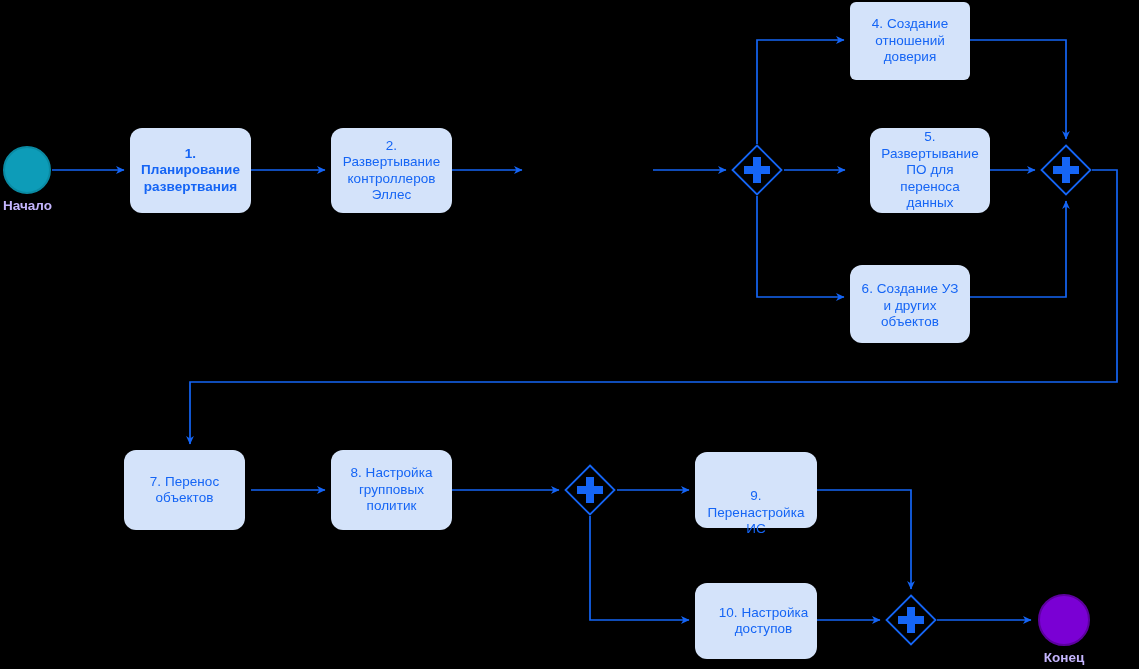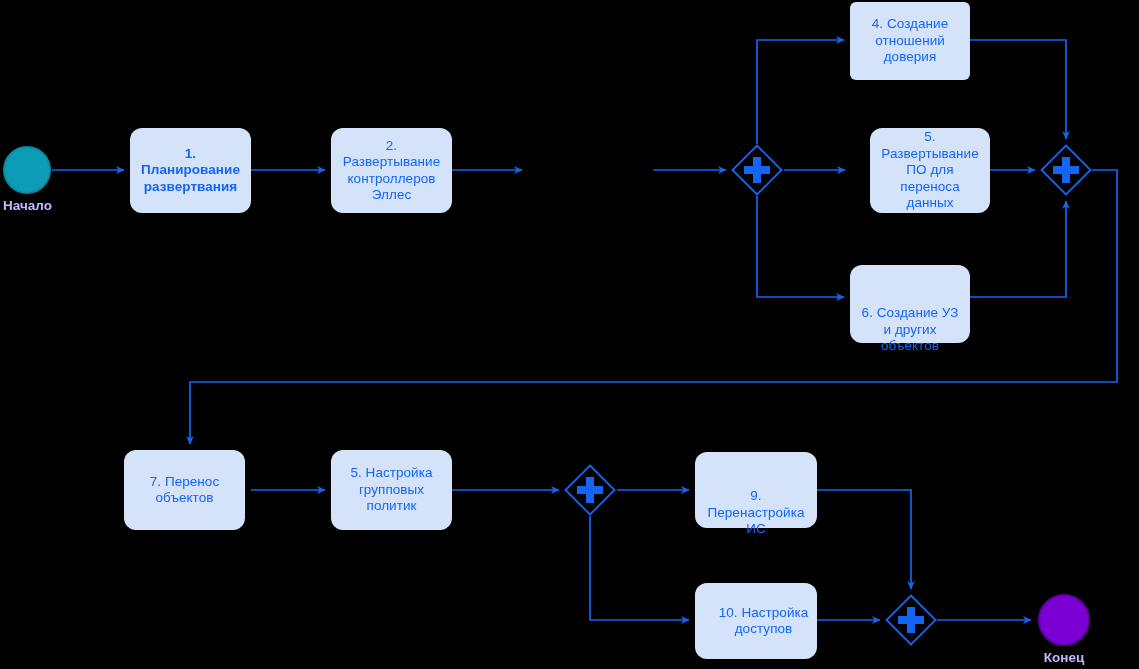--- a/index.html
+++ b/index.html
@@ -32,21 +32,21 @@
     text-align: center;
     display: flex;
     align-items: center;
     justify-content: center;
     box-sizing: border-box;
     padding: 2px 6px;
     letter-spacing: 0.05px;
   }
   .task.top-align {
     align-items: flex-start;
-    padding-top: 40px;
+    padding-top: 16px;
   }
   .event {
     position: absolute;
     border-radius: 50%;
     box-sizing: border-box;
   }
   .event-label {
     position: absolute;
     color: #c4b5fd;
     font-size: 13.5px;
@@ -120,21 +120,21 @@
 
 
   <div class="task" style="left:850px; top:2px; width:120px; height:78px;border-radius:6px;">4. Создание отношений доверия</div>
 
   <div class="task" style="left:850px; top:128px; width:120px; height:85px;margin-left:20px;">5. Развертывание ПО для переноса данных</div>
 
   <div class="task top-align" style="left:850px; top:265px; width:120px; height:78px;">6. Создание УЗ и других объектов</div>
 
   <div class="task" style="left:124px; top:450px; width:121px; height:80px;">7. Перенос объектов</div>
 
-  <div class="task" style="left:331px; top:450px; width:121px; height:80px;">5. Настройка групповых политик</div>
+  <div class="task" style="left:331px; top:450px; width:121px; height:80px;">8. Настройка групповых политик</div>
 
   <div class="task top-align" style="left:695px; top:452px; width:122px; height:76px; padding-top:36px;">9. Перенастройка ИС</div>
 
   <div class="task" style="left:695px; top:583px; width:122px; height:76px;padding-left:21px;">10. Настройка доступов</div>
 
   <div class="gateway" style="left:731px; top:144px;">
     <svg viewBox="0 0 52 52" width="52" height="52" xmlns="http://www.w3.org/2000/svg">
       <polygon points="26,1.5 50.5,26 26,50.5 1.5,26" fill="none" stroke="#1565f5" stroke-width="1.8"></polygon>
       <path d="M22,13 h8 v9 h9 v8 h-9 v9 h-8 v-9 h-9 v-8 h9 z" fill="#1565f5"></path>
     </svg>

